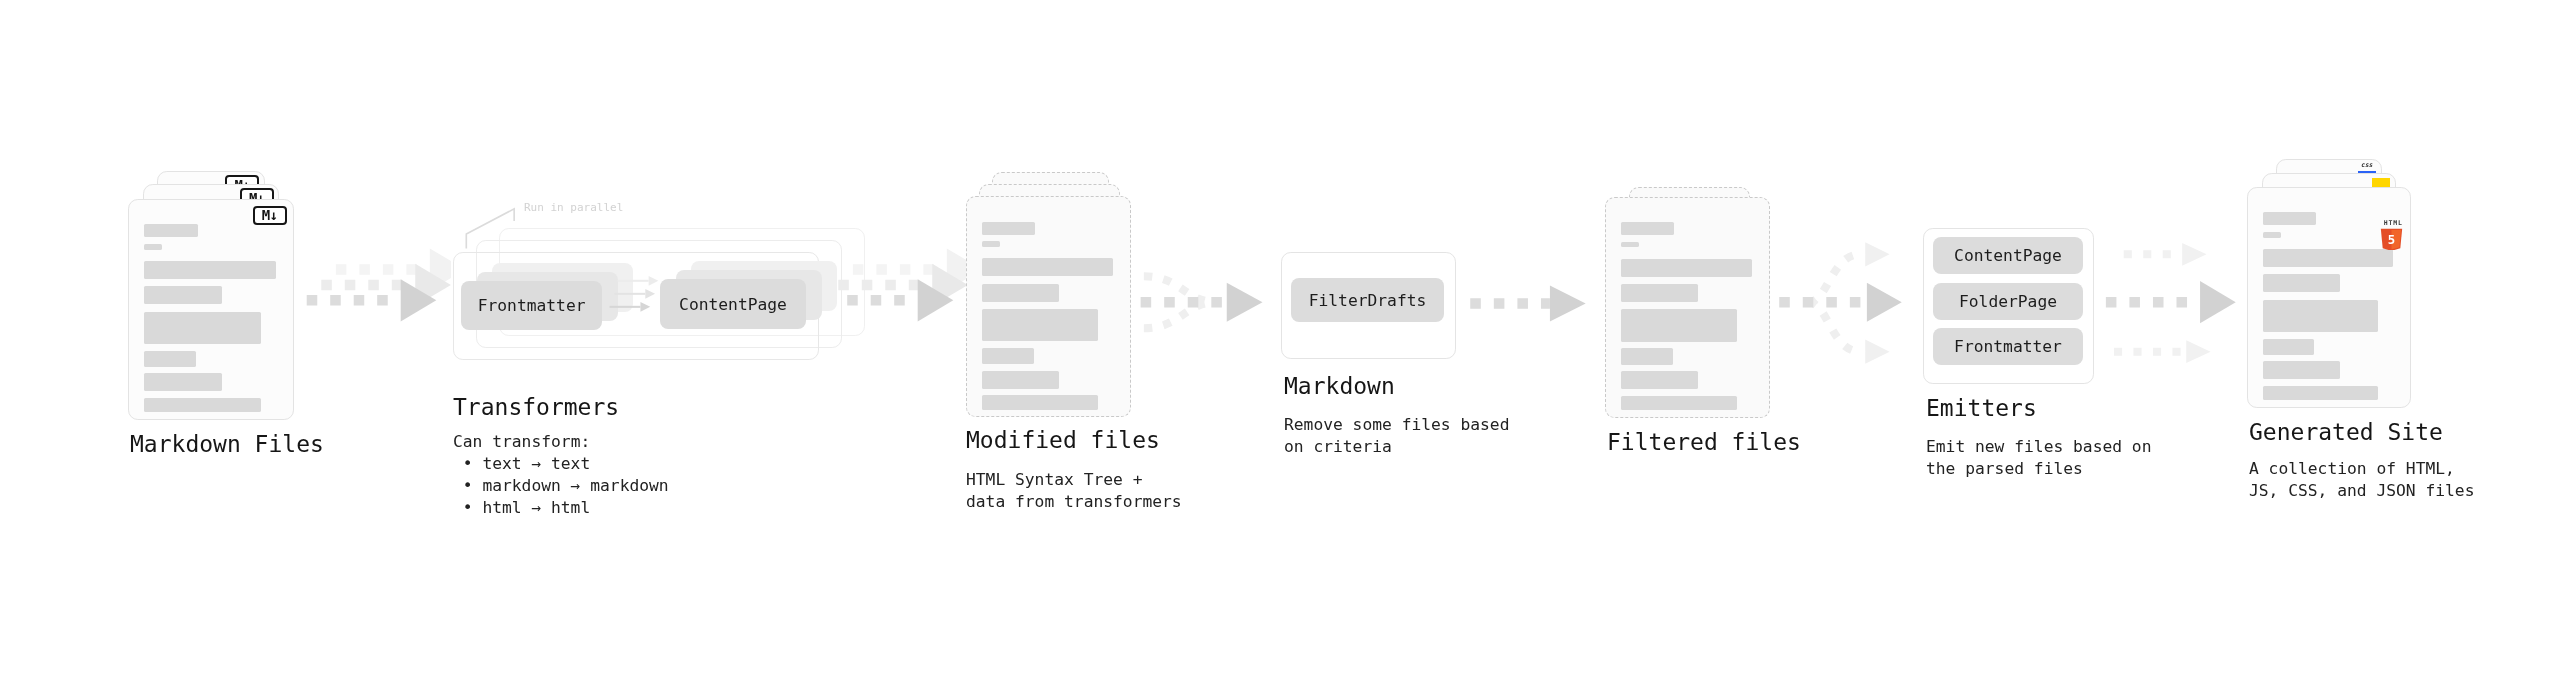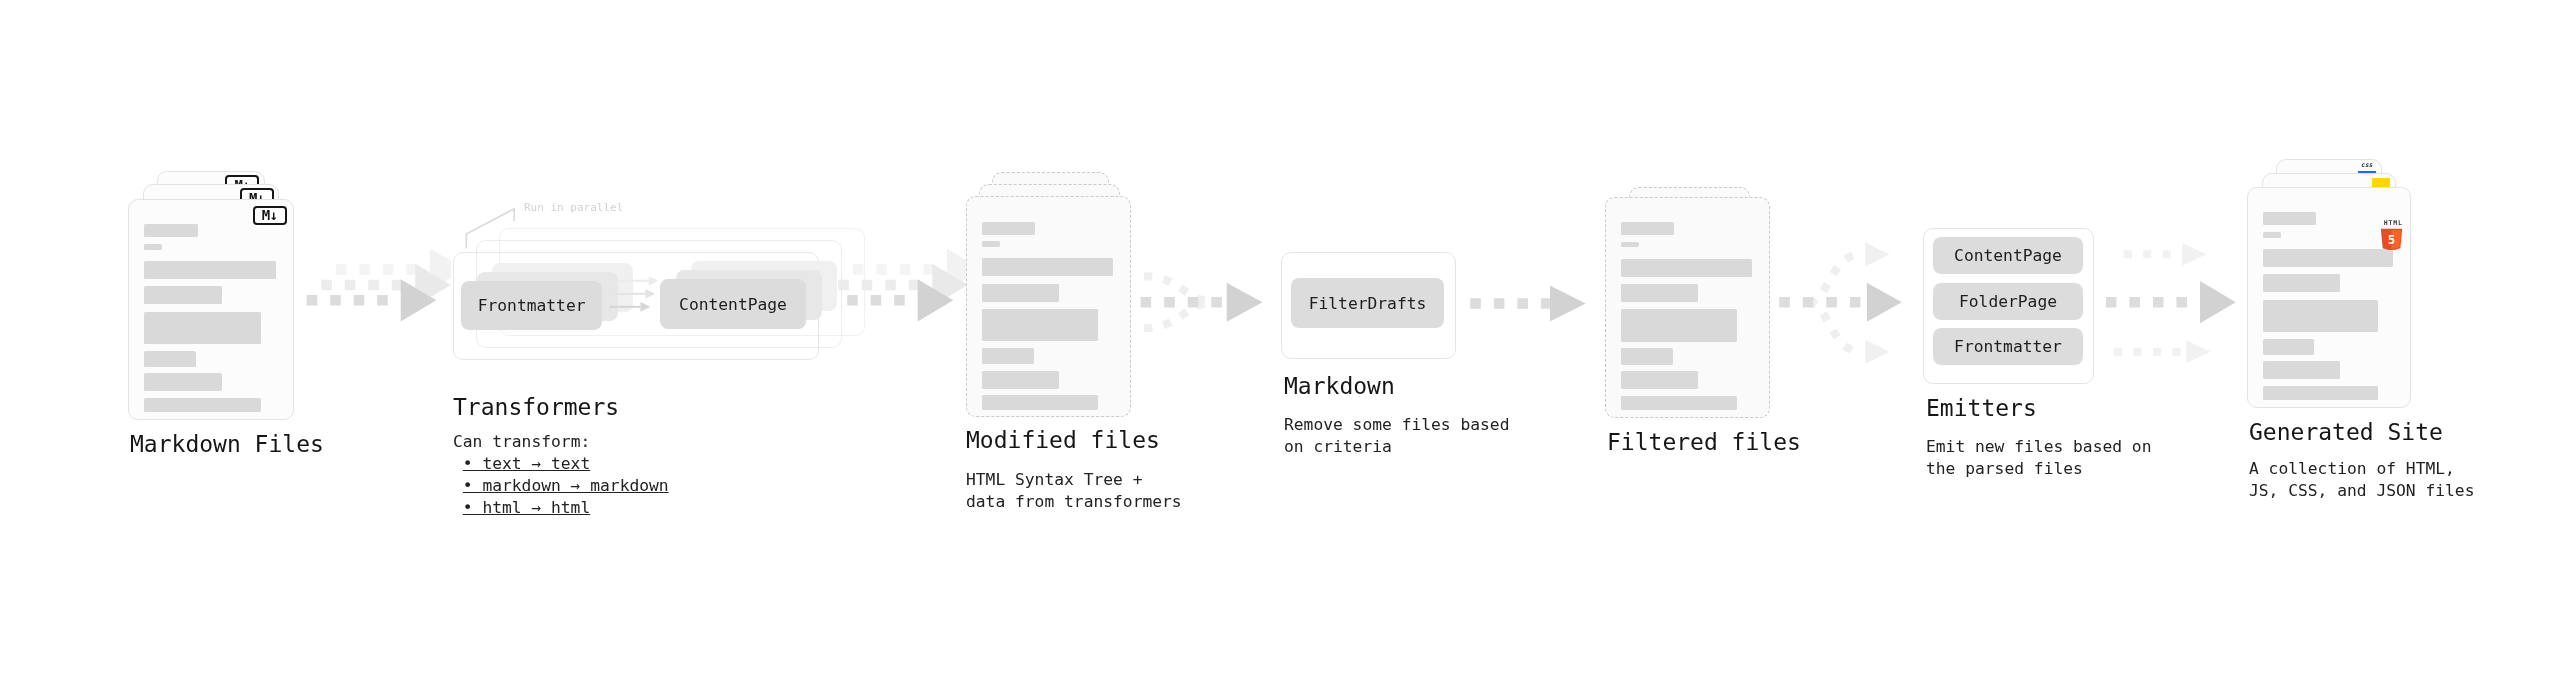--- a/index.html
+++ b/index.html
@@ -32,21 +32,21 @@
     border-bottom:2.4px solid #2b63f6;
     font-style:italic;
   }
   .js-badge{position:absolute;top:4.1px;right:5.7px;width:18px;height:9.8px;background:#ffd600;z-index:1;}
   .html5-badge{position:absolute;top:5.7px;right:7.3px;width:23px;z-index:5;text-align:right;margin-top:26px;}
   .html5-badge .word{font-size:6.5px;font-weight:bold;color:#3a3a3a;letter-spacing:0.8px;line-height:7.3px;}
   
   .stage-label{font-size:23px;font-weight:500;color:#161616;white-space:nowrap;line-height:24.4px;}
   .stage-caption{font-size:16.3px;color:#222222;white-space:pre-line;line-height:22px;}
   .bullets{font-size:16.3px;color:#222222;line-height:22px;}
-  .bullets .bullet-line{padding-left:9.8px;white-space:nowrap;text-decoration:underline;}
+  .bullets .bullet-line{padding-left:9.8px;white-space:nowrap;}
   .annotation{font-size:11px;color:#d2d2d2;white-space:nowrap;}
   
   .outline-box{position:absolute;border:1.6px solid #e7e7e7;border-radius:9.8px;background:transparent;box-sizing:border-box;}
   .panel-box{position:absolute;border:1.6px solid #e4e4e4;border-radius:9.8px;background:#ffffff;box-sizing:border-box;}
   .node-pill{
     position:absolute;background:#dcdcdc;border-radius:8.1px;color:#1d1d1d;font-size:16.3px;
     display:flex;align-items:center;justify-content:center;white-space:nowrap;box-sizing:border-box;
   }
   .node-ghost1{background:#e7e7e7;z-index:2;}
   .node-ghost2{background:#f0f0f0;z-index:1;}
@@ -172,21 +172,21 @@
 data from transformers</div>
 
   <svg class="abs" style="left:1139px;top:268px;" width="130" height="70" viewBox="0 0 160 86">
     <path d="M6,10 C52,10 56,42 96,42" stroke="#efefef" stroke-width="10" stroke-dasharray="10 14" fill="none"></path>
     <path d="M6,74 C52,74 56,42 96,42" stroke="#efefef" stroke-width="10" stroke-dasharray="10 14" fill="none"></path>
     <path d="M2,42 H108" stroke="#dcdcdc" stroke-width="13" stroke-dasharray="13 16" fill="none"></path>
     <polygon points="108,18 108,66 152,42" fill="#d2d2d2"></polygon>
   </svg>
 
   <div class="panel-box" style="left:1281px;top:252px;width:175px;height:107px;">
-    <div class="node-pill node-main" style="left:9px;top:25px;width:153px;height:50px;">FilterDrafts</div>
+    <div class="node-pill node-main" style="left:9px;top:25px;width:153px;height:44px;">FilterDrafts</div>
   </div>
   <div class="abs stage-label" style="left:1284px;top:374px;">Markdown</div>
   <div class="abs stage-caption" style="left:1284px;top:414px;">Remove some files based
 on criteria</div>
 
   <svg class="abs" style="left:1467px;top:279px;" width="126" height="49" viewBox="0 0 155 60">
     <path d="M4,30 H102" stroke="#dcdcdc" stroke-width="13" stroke-dasharray="13 16" fill="none"></path>
     <polygon points="102,8 102,52 146,30" fill="#d2d2d2"></polygon>
   </svg>
 

